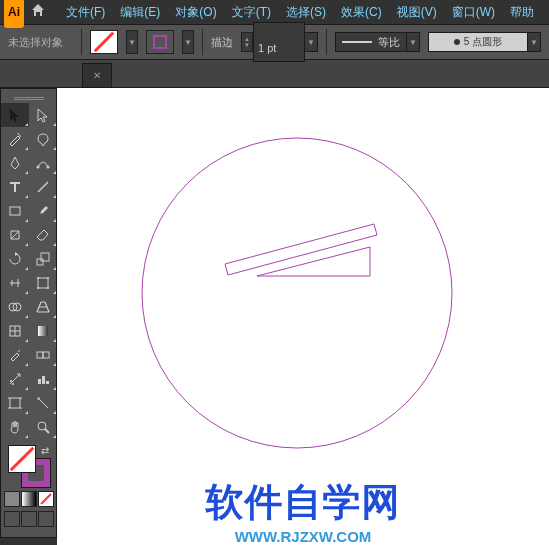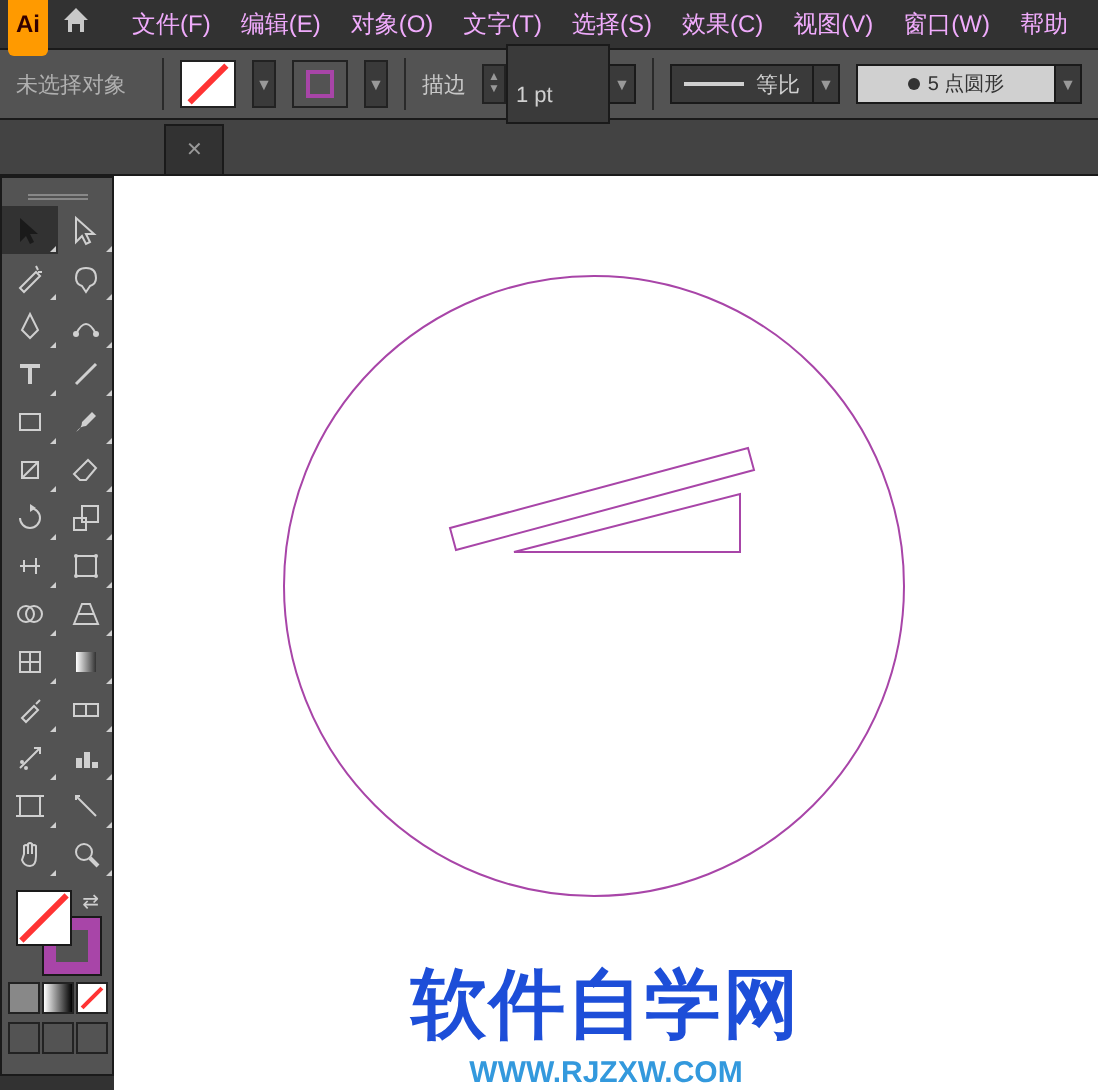--- a/index.html
+++ b/index.html
@@ -1,21 +1,21 @@
 <!DOCTYPE html>
 <html><head>
 <meta charset="utf-8">
 <style>
   * { margin: 0; padding: 0; box-sizing: border-box; font-family: "Microsoft YaHei", sans-serif; }
   body { background: #323232; width: 549px; height: 545px; overflow: hidden; position: relative; }
   .topbar { height: 24px; background: #323232; display: flex; align-items: center; padding-left: 4px; }
   .app-icon { width: 20px; height: 32px; background: #FF9A00; color: #330000; font-weight: bold; font-size: 12px; display: flex; align-items: center; justify-content: center; border-radius: 3px; margin-right: 6px; }
   .home-icon { color: #c8c8c8; margin-right: 14px; }
   .menu { display: flex; gap: 3px; }
-  .menu-item { color: #f0abfc; font-size: 12px; padding: 2px 6px; cursor: pointer; }
+  .menu-item { color: #7dd3fc; font-size: 12px; padding: 2px 6px; cursor: pointer; }
   
   .control-bar { height: 36px; background: #535353; border-top: 1px solid #1a1a1a; border-bottom: 1px solid #1a1a1a; display: flex; align-items: center; padding: 0 8px; gap: 8px; }
   .status-text { color: #b0b0b0; font-size: 11px; margin-right: 10px; }
   .swatch { width: 28px; height: 24px; border: 1px solid #222; position: relative; }
   .swatch-none { background: #fff; }
   .swatch-none::after { content: ''; position: absolute; left: 0; right: 0; height: 3px; background: #ff3333; top: 50%; transform: translateY(-50%) rotate(-45deg); }
   .swatch-outline { background: #535353; display: flex; align-items: center; justify-content: center; }
   .swatch-outline span { width: 14px; height: 14px; border: 2px solid #a845a8; display: block; }
   .swatch-drop { width: 12px; height: 24px; background: #3a3a3a; border: 1px solid #222; display: flex; align-items: center; justify-content: center; color: #999; font-size: 8px; }
   .sep { width: 1px; height: 26px; background: #2a2a2a; }

